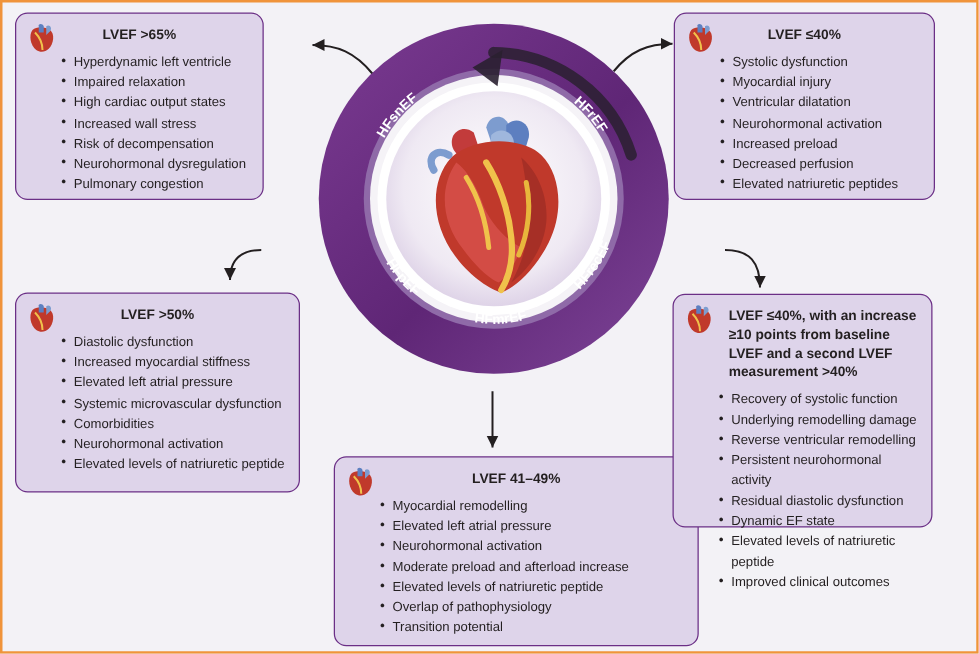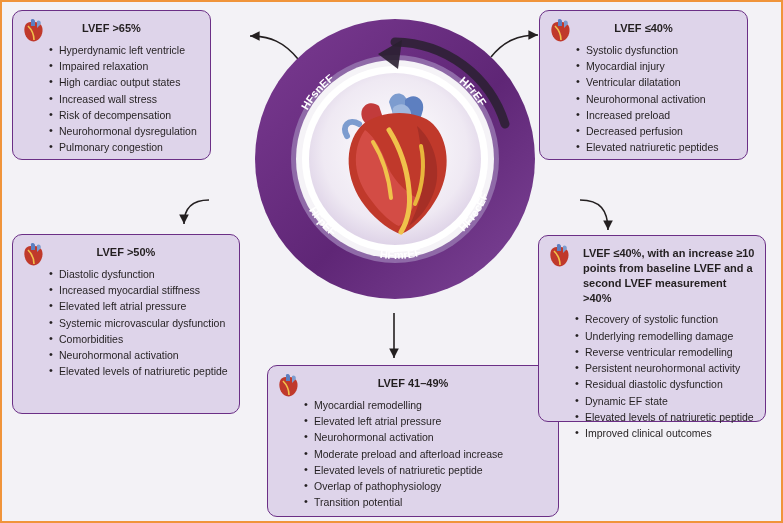--- a/index.html
+++ b/index.html
@@ -204,21 +204,21 @@
       <li>Systolic dysfunction</li>
       <li>Myocardial injury</li>
       <li>Ventricular dilatation</li>
       <li>Neurohormonal activation</li>
       <li>Increased preload</li>
       <li>Decreased perfusion</li>
       <li>Elevated natriuretic peptides</li>
     </ul>
   </div>
 
-  <div class="box" style="left:10px; top:232px; width:228px; height:180px;">
+  <div class="box" style="left:10px; top:232px; width:228px; height:160px;">
     <svg class="heart-icon" viewBox="0 0 26 26">
       <path d="M5,6 C2,10 3,18 8,22 C11,24 15,24 18,21 C22,17 23,9 19,6 C15,3 8,3 5,6 Z" fill="#c0392b"></path>
       <path d="M10,3 C9,1 13,0 14,3 L14,8 L10,8 Z" fill="#5d7fc0"></path>
       <path d="M16,3 C19,1 21,5 19,7 L16,10 Z" fill="#7d9ccf"></path>
       <path d="M7,8 C11,12 13,17 13,22" stroke="#f0c24b" stroke-width="1.6" fill="none"></path>
     </svg>
     <div class="box-title">LVEF &gt;50%</div>
     <ul class="bullets">
       <li>Diastolic dysfunction</li>
       <li>Increased myocardial stiffness</li>
@@ -242,21 +242,21 @@
       <li>Myocardial remodelling</li>
       <li>Elevated left atrial pressure</li>
       <li>Neurohormonal activation</li>
       <li>Moderate preload and afterload increase</li>
       <li>Elevated levels of natriuretic peptide</li>
       <li>Overlap of pathophysiology</li>
       <li>Transition potential</li>
     </ul>
   </div>
 
-  <div class="box" style="left:536px; top:233px; width:228px; height:187px;">
+  <div class="box" style="left:536px; top:233px; width:208px; height:187px;">
     <svg class="heart-icon" viewBox="0 0 26 26">
       <path d="M5,6 C2,10 3,18 8,22 C11,24 15,24 18,21 C22,17 23,9 19,6 C15,3 8,3 5,6 Z" fill="#c0392b"></path>
       <path d="M10,3 C9,1 13,0 14,3 L14,8 L10,8 Z" fill="#5d7fc0"></path>
       <path d="M16,3 C19,1 21,5 19,7 L16,10 Z" fill="#7d9ccf"></path>
       <path d="M7,8 C11,12 13,17 13,22" stroke="#f0c24b" stroke-width="1.6" fill="none"></path>
     </svg>
     <div class="box-title left-title">LVEF ≤40%, with an increase ≥10 points from baseline LVEF and a second LVEF measurement &gt;40%</div>
     <ul class="bullets">
       <li>Recovery of systolic function</li>
       <li>Underlying remodelling damage</li>

